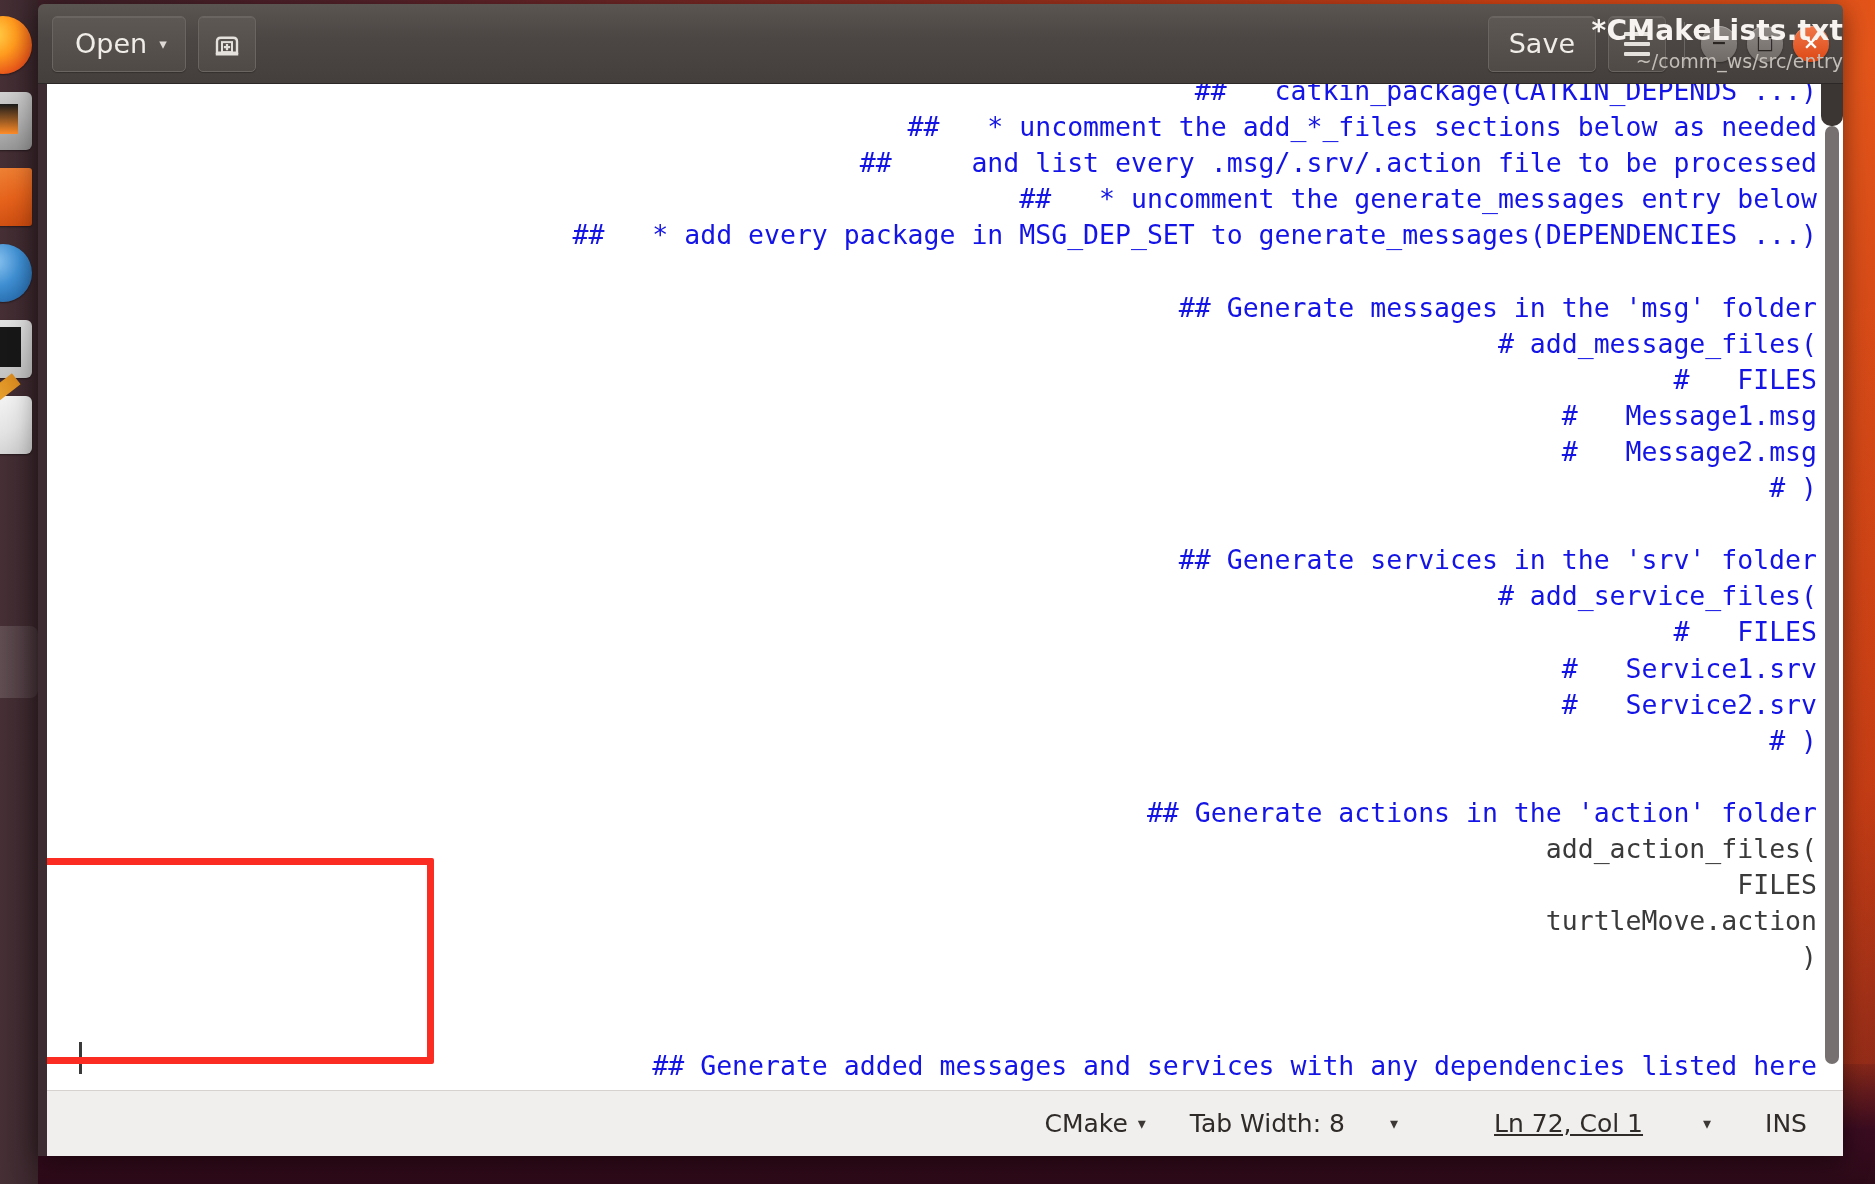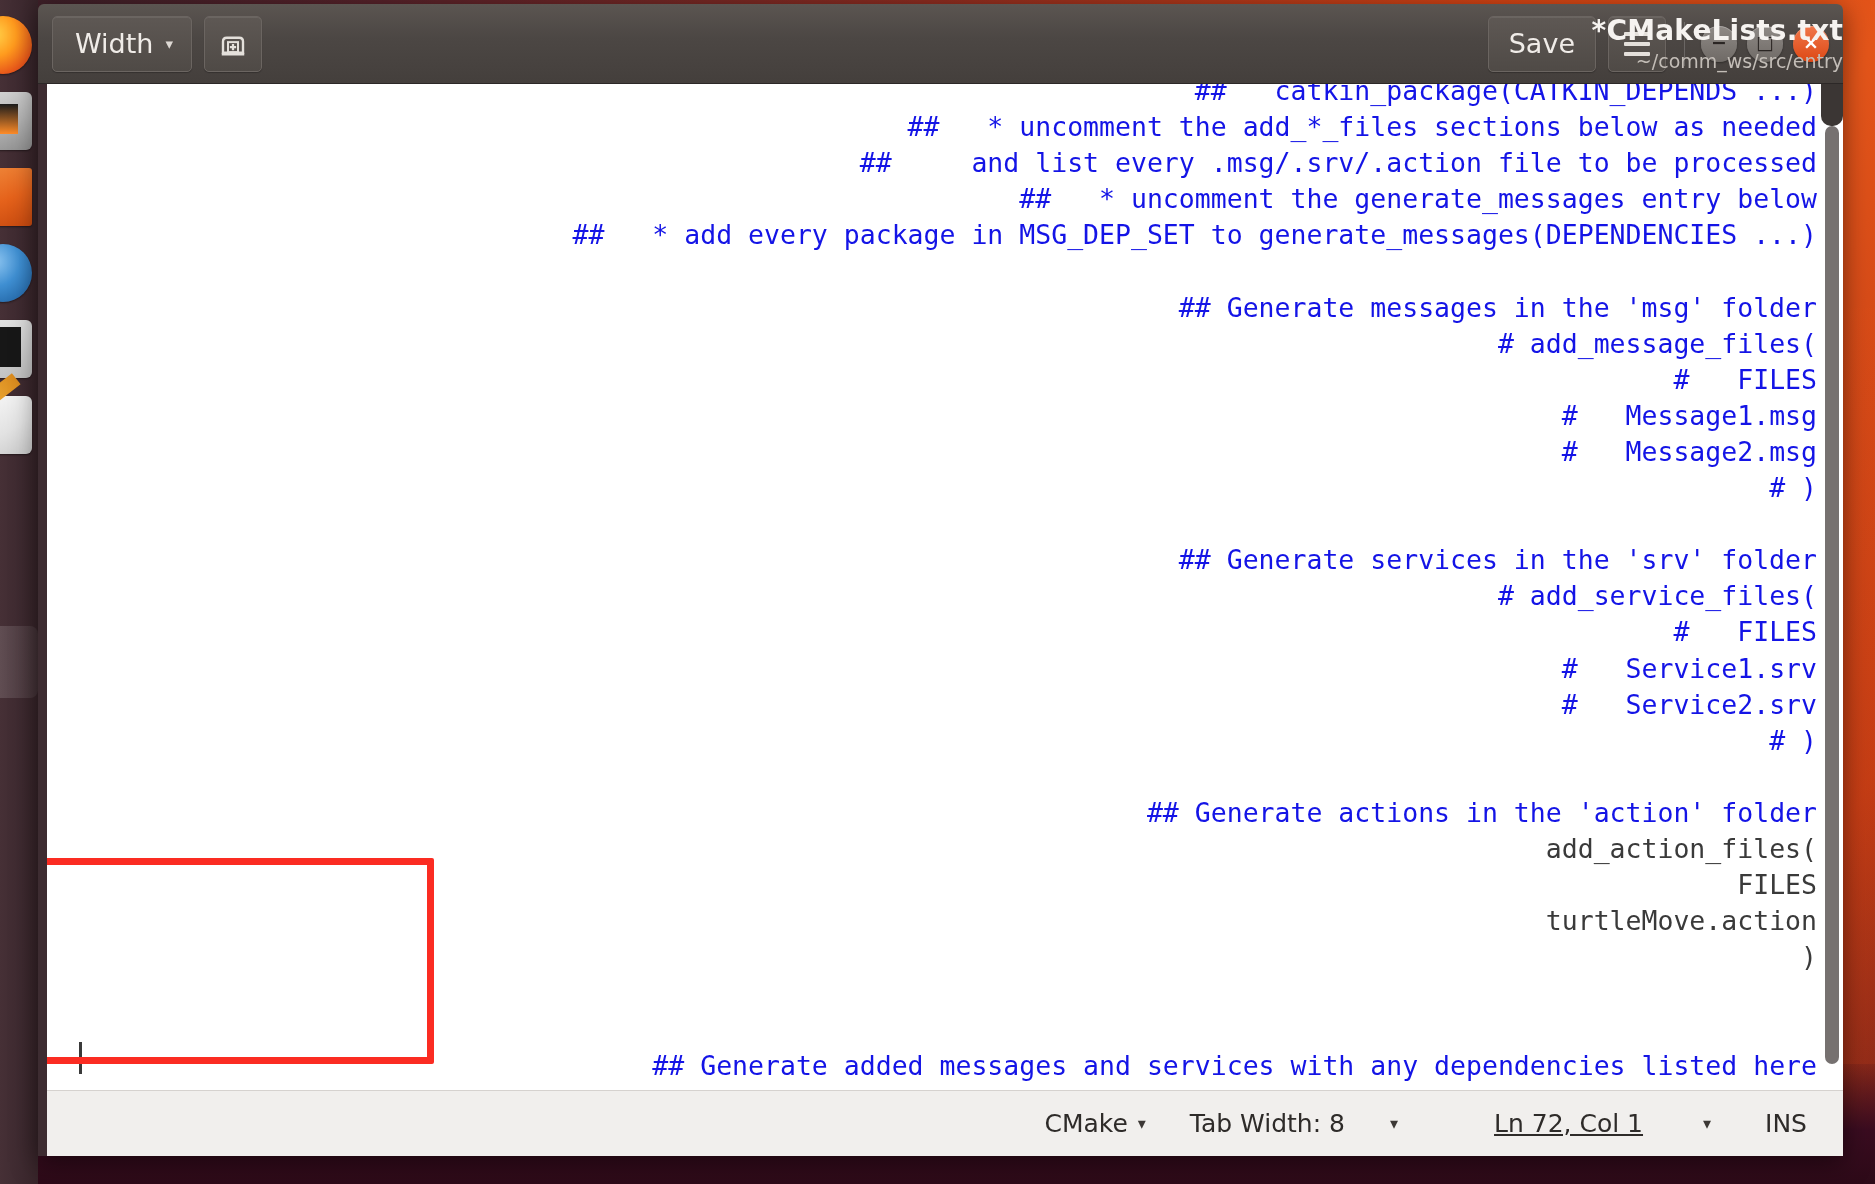--- a/index.html
+++ b/index.html
@@ -212,21 +212,21 @@
   <div class="launcher-icon li-globe"></div>
   <div class="launcher-icon li-term"></div>
   <div class="launcher-icon li-gedit"></div>
 </div>
 
 <div id="window">
 
   <div id="headerbar">
 
     <div class="hb-btn" id="btn-open">
-      <span>Width</span>
+      <span>Open</span>
       <span class="arrow">▾</span>
     </div>
 
     <div class="hb-btn" id="btn-saveas">
       <svg width="30" height="30" viewBox="0 0 24 24">
         <path d="M4 19 L4 10 Q4 7 7 7 L17 7 Q20 7 20 10 L20 19 Z" fill="none" stroke="#e4e0db" stroke-width="1.9"></path>
         <rect x="8" y="10.5" width="8" height="8" fill="none" stroke="#e4e0db" stroke-width="1.6"></rect>
         <path d="M12 12 L12 17 M9.5 14.5 L14.5 14.5" stroke="#e4e0db" stroke-width="1.8"></path>
         <rect x="3" y="19" width="18" height="2.2" fill="#e4e0db"></rect>
       </svg>

